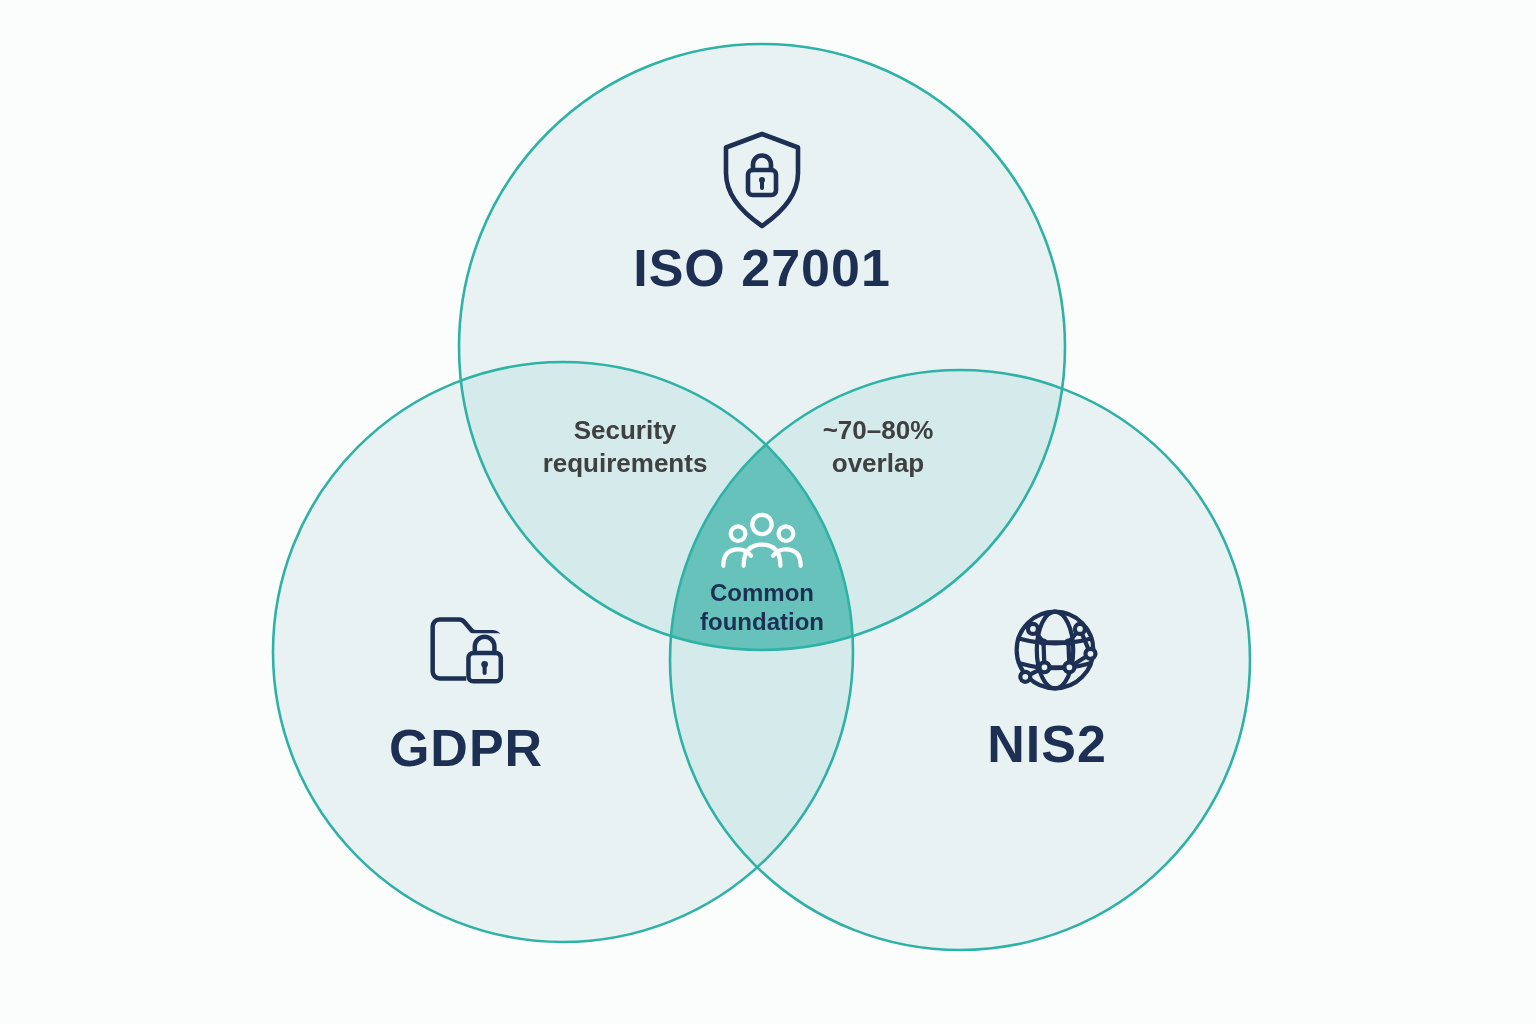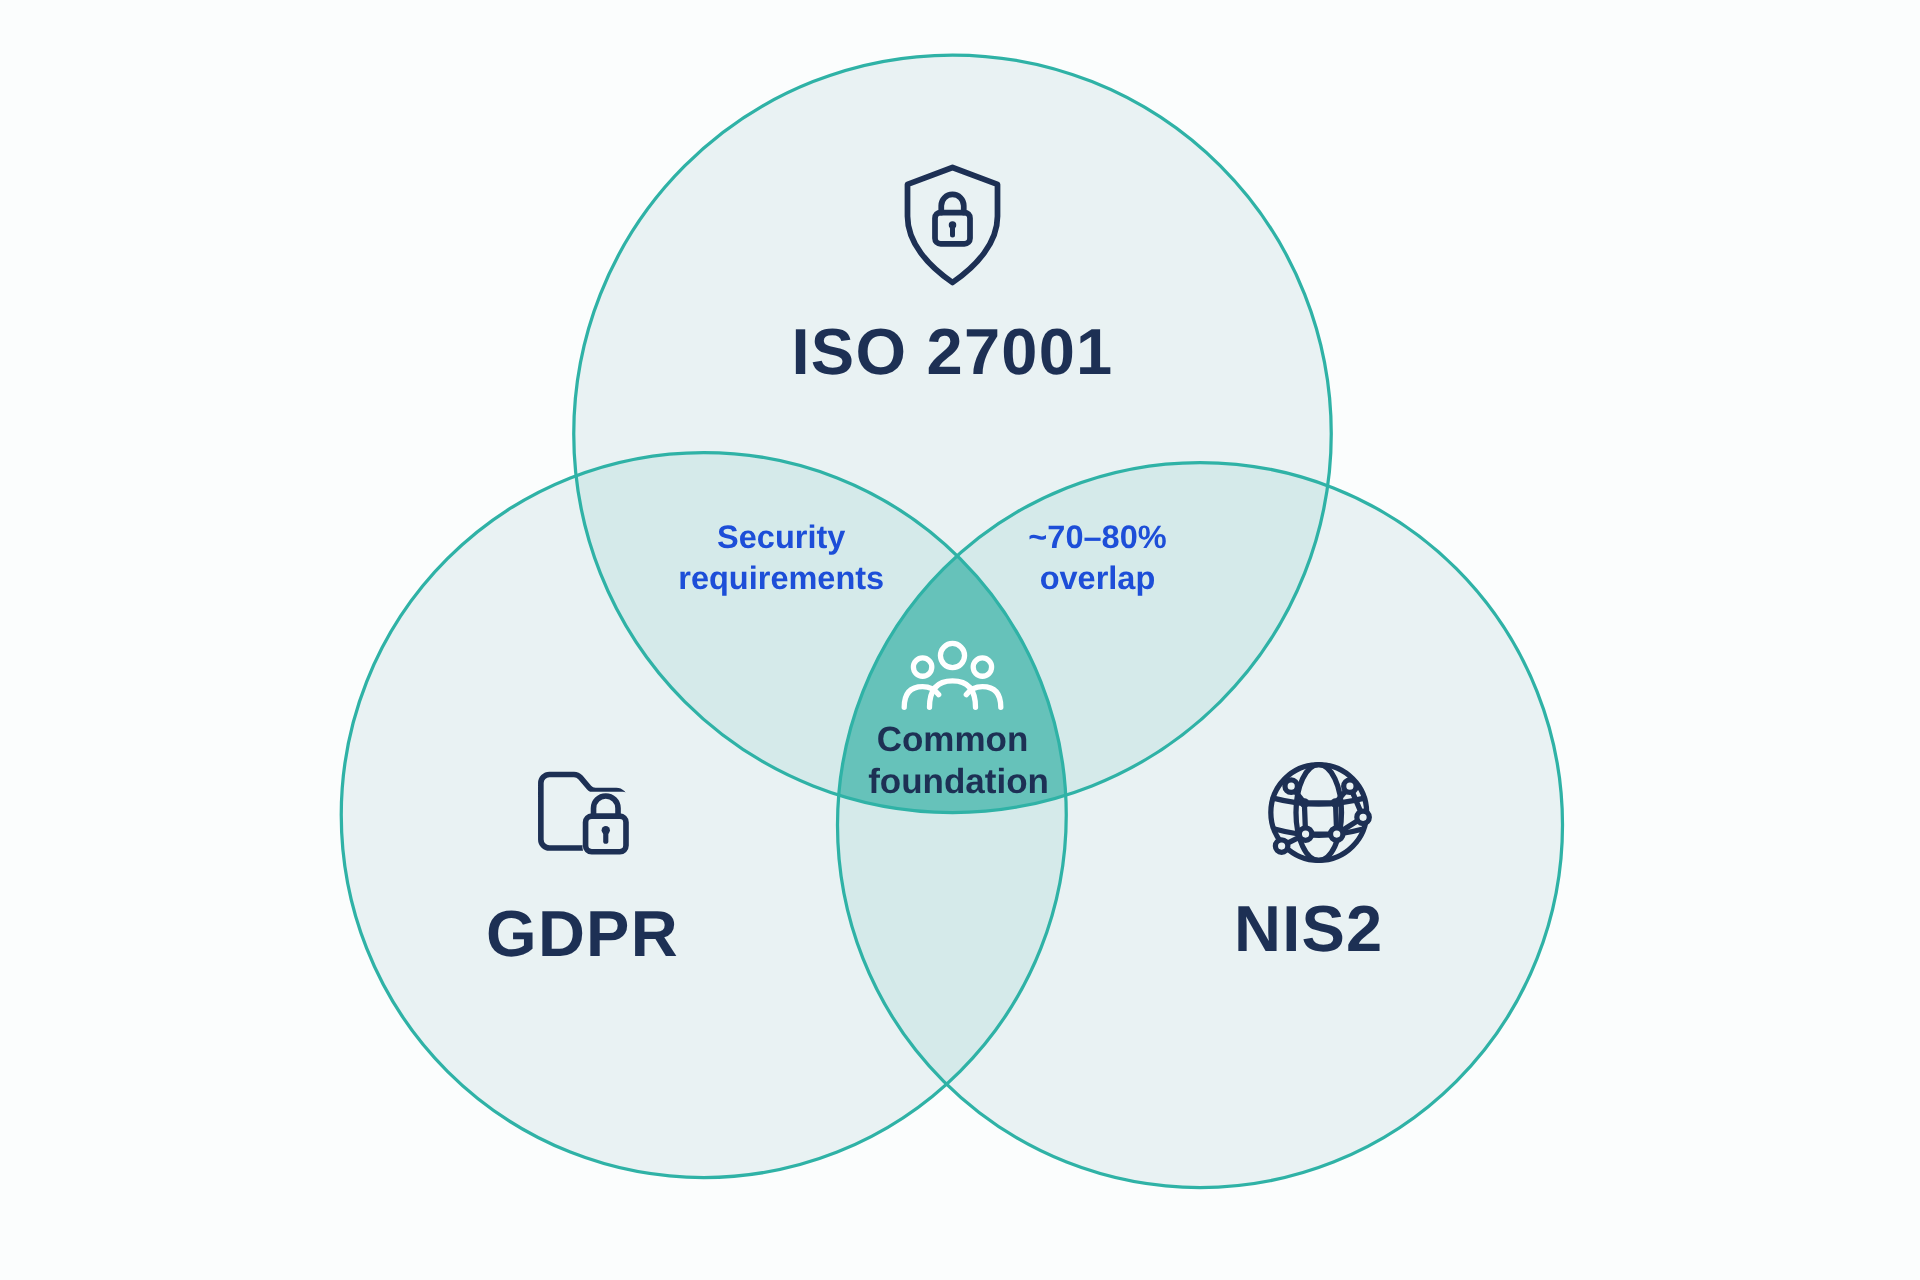--- a/index.html
+++ b/index.html
@@ -34,37 +34,37 @@
   .set-title {
     font-size: 52px;
     font-weight: 700;
     letter-spacing: 1px;
   }
   .overlap-label {
     font-size: 26px;
     font-weight: 600;
     line-height: 1.25;
     white-space: normal;
-    color: #1d4ed8;
+    color: #404040;
   }
   .center-label {
-    font-size: 28px;
+    font-size: 24px;
     font-weight: 600;
     line-height: 1.2;
     white-space: normal;
     color: #1d3054;
   }
   .icon {
     position: absolute;
     transform: translate(-50%, -50%);
     line-height: 0;
     color: #1d3054;
   }
   .icon svg { display: block; }
-  .title-iso    { left: 762px; top: 282px; }
+  .title-iso    { left: 762px; top: 268px; }
   .title-gdpr   { left: 466px; top: 748px; }
   .title-nis2   { left: 1047px; top: 744px; }
   .lbl-security { left: 625px; top: 446px; width: 165px; }
   .lbl-overlap  { left: 878px; top: 446px; width: 130px; }
   .lbl-common   { left: 762px; top: 608px; width: 135px; }
   .icon-shield  { left: 762px; top: 181px; }
   .icon-folder  { left: 466px; top: 650px; }
   .icon-globe   { left: 1055px; top: 650px; }
   .icon-people  { left: 762px; top: 541px; color: #ffffff; }
 </style>

